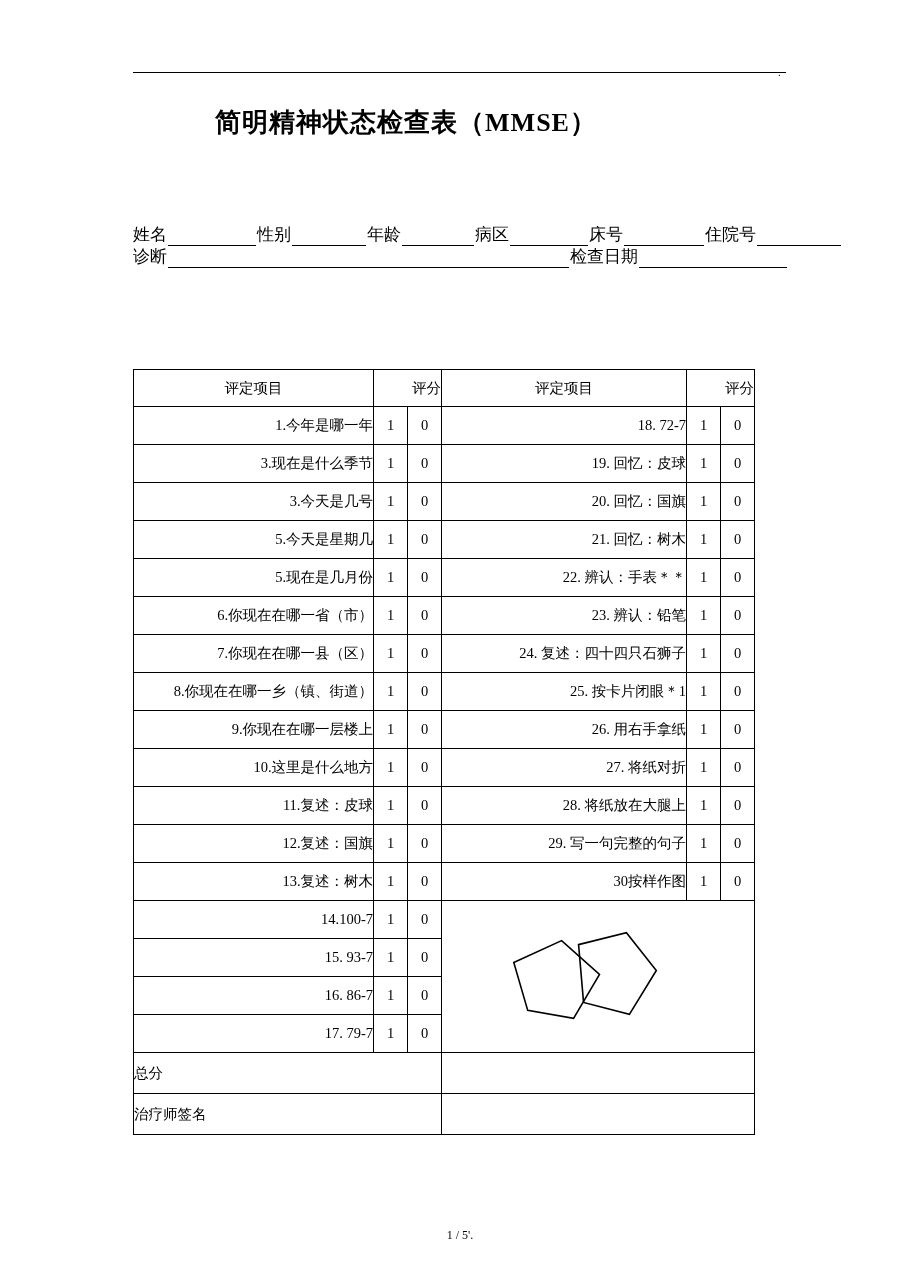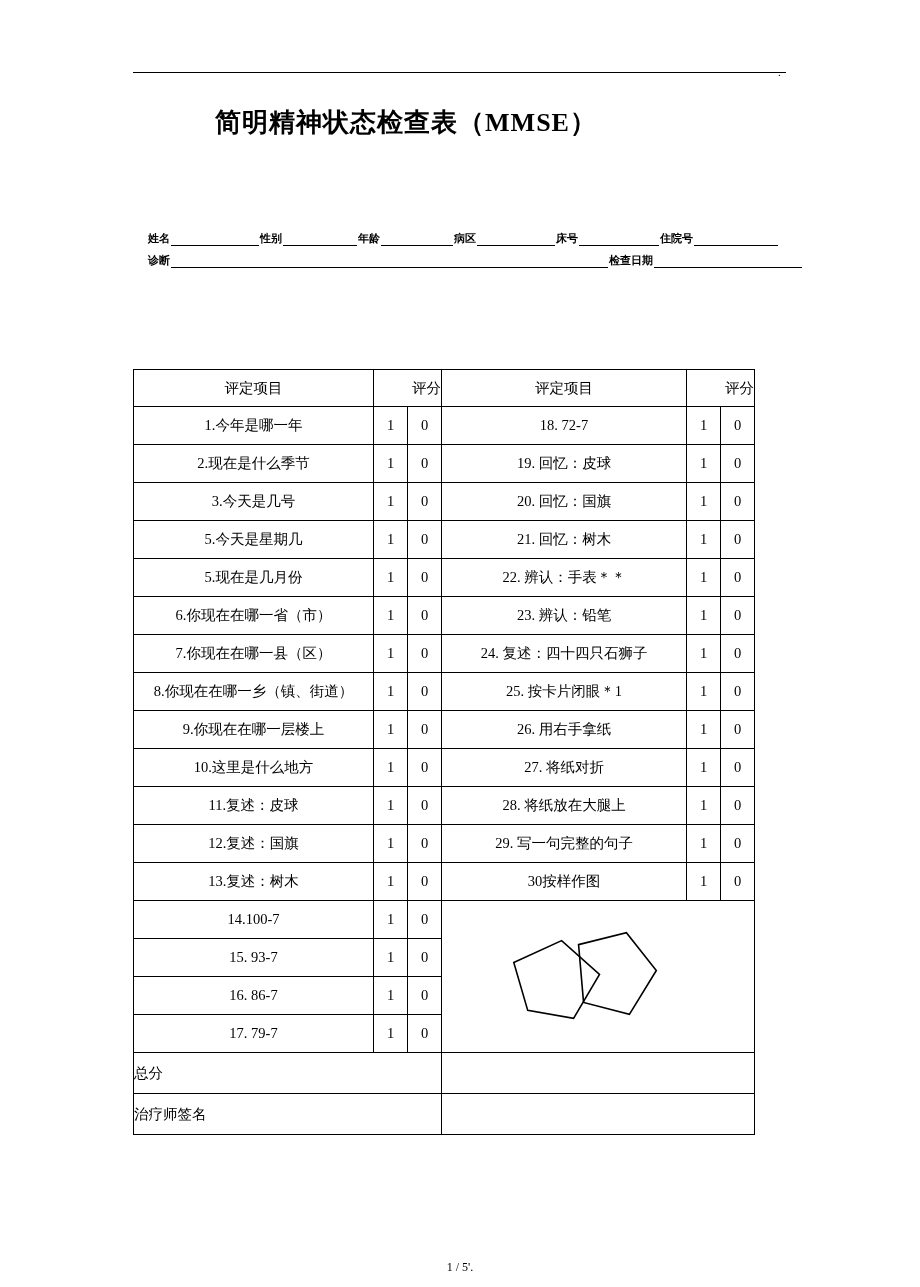--- a/index.html
+++ b/index.html
@@ -41,25 +41,24 @@
     left: 0;
     width: 812px;
     text-align: center;
     font-size: 26px;
     font-weight: bold;
     letter-spacing: 1px;
     font-family: "Liberation Serif", "DejaVu Serif", serif;
   }
   .idblock {
     position: absolute;
-    left: 148px;
+    left: 133px;
     top: 224px;
     width: 655px;
-    font-size: 11px;
-    font-weight: bold;
+    font-size: 17px;
   }
   .idline {
     display: flex;
     align-items: flex-end;
     height: 22px;
     white-space: nowrap;
   }
   .idline .lbl {
     flex: 0 0 auto;
   }
@@ -93,21 +92,21 @@
     text-align: center;
     height: 36px;
   }
   .hdr-score {
     text-align: right;
     height: 36px;
   }
   td.item {
     height: 37px;
     padding-left: 8px;
-    text-align: center;
+    text-align: right;
   }
   td.sc {
     text-align: center;
     width: 34px;
   }
   td.blank {
     background: #fff;
   }
   .figcell {
     height: 148px;
@@ -123,21 +122,20 @@
     padding-left: 8px;
     margin-top: 41px;
   }
   .footer {
     position: absolute;
     left: 0;
     top: 1228px;
     width: 920px;
     text-align: center;
     font-size: 12px;
-    margin-top: 32px;
   }
 </style>
 </head>
 <body>
 
 <div class="page">
 
   <div class="top-rule"></div>
   <div class="top-rule-dot">.</div>
 
@@ -185,21 +183,21 @@
 
       <tr>
         <td class="item">1.今年是哪一年</td>
         <td class="sc">1</td>
         <td class="sc">0</td>
         <td class="item">18. 72-7</td>
         <td class="sc">1</td>
         <td class="sc">0</td>
       </tr>
       <tr>
-        <td class="item">2.现在是什么季节</td>
+        <td class="item">3.现在是什么季节</td>
         <td class="sc">1</td>
         <td class="sc">0</td>
         <td class="item">19. 回忆：皮球</td>
         <td class="sc">1</td>
         <td class="sc">0</td>
       </tr>
       <tr>
         <td class="item">3.今天是几号</td>
         <td class="sc">1</td>
         <td class="sc">0</td>

